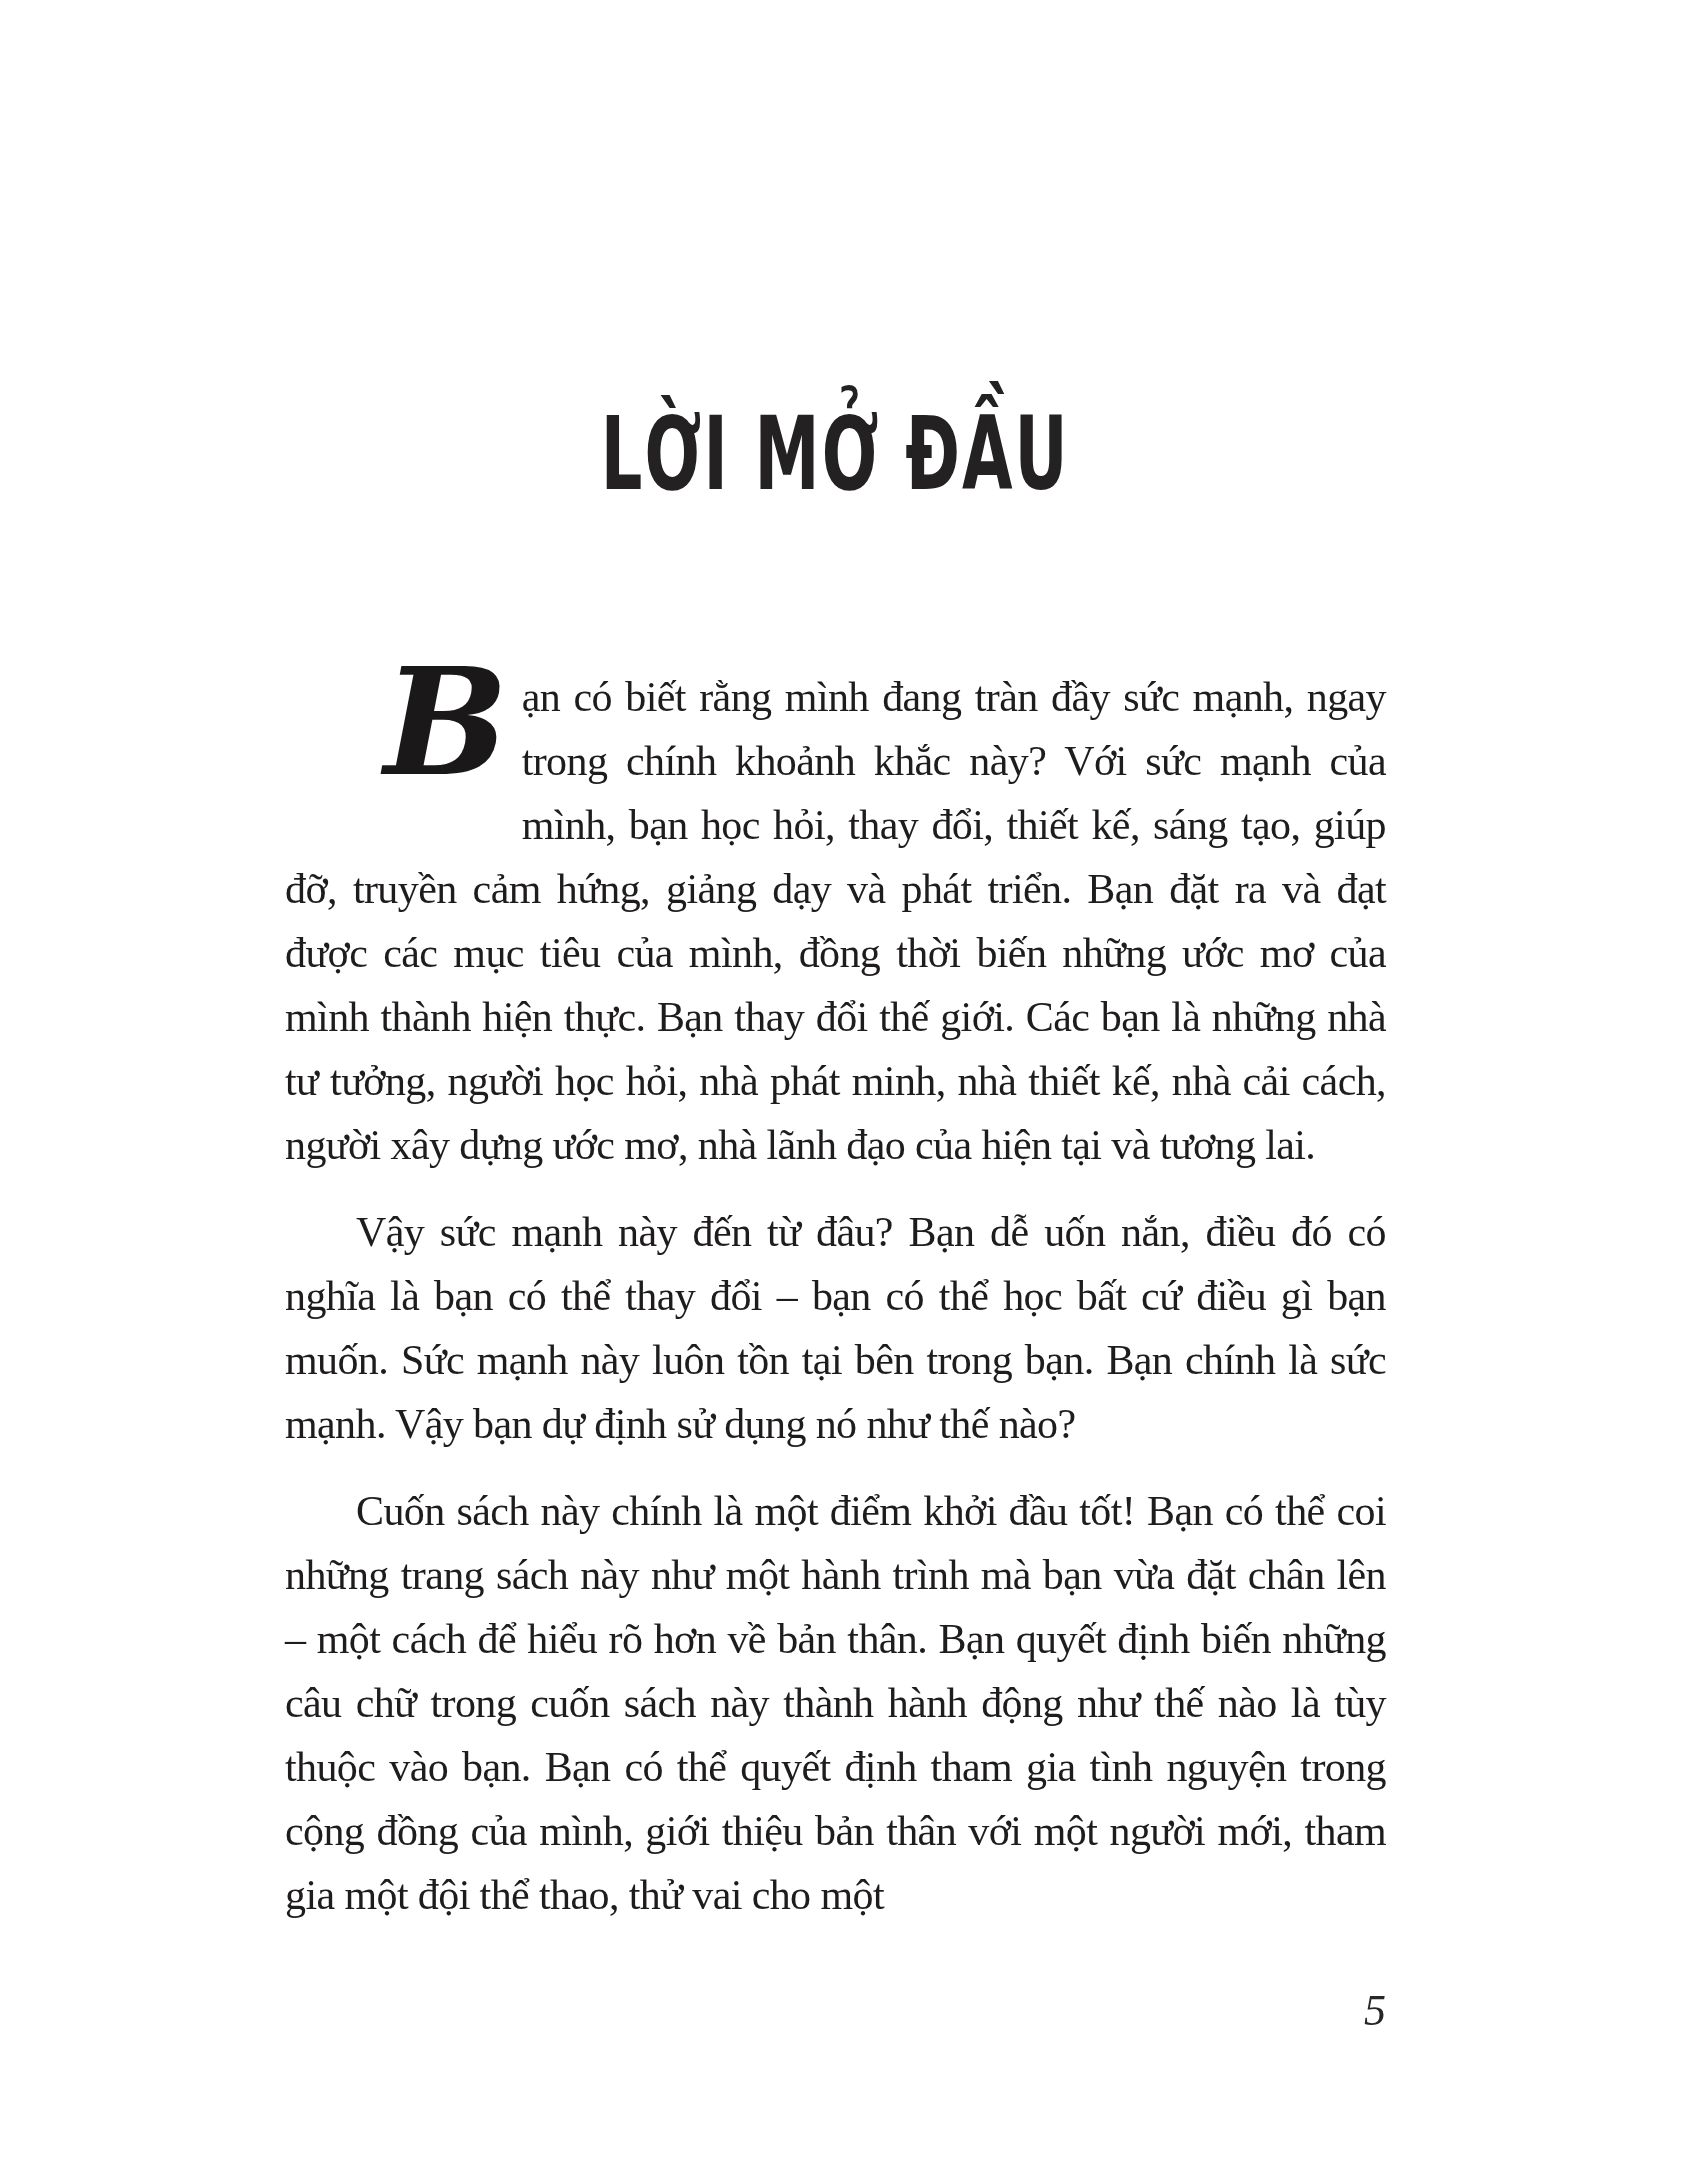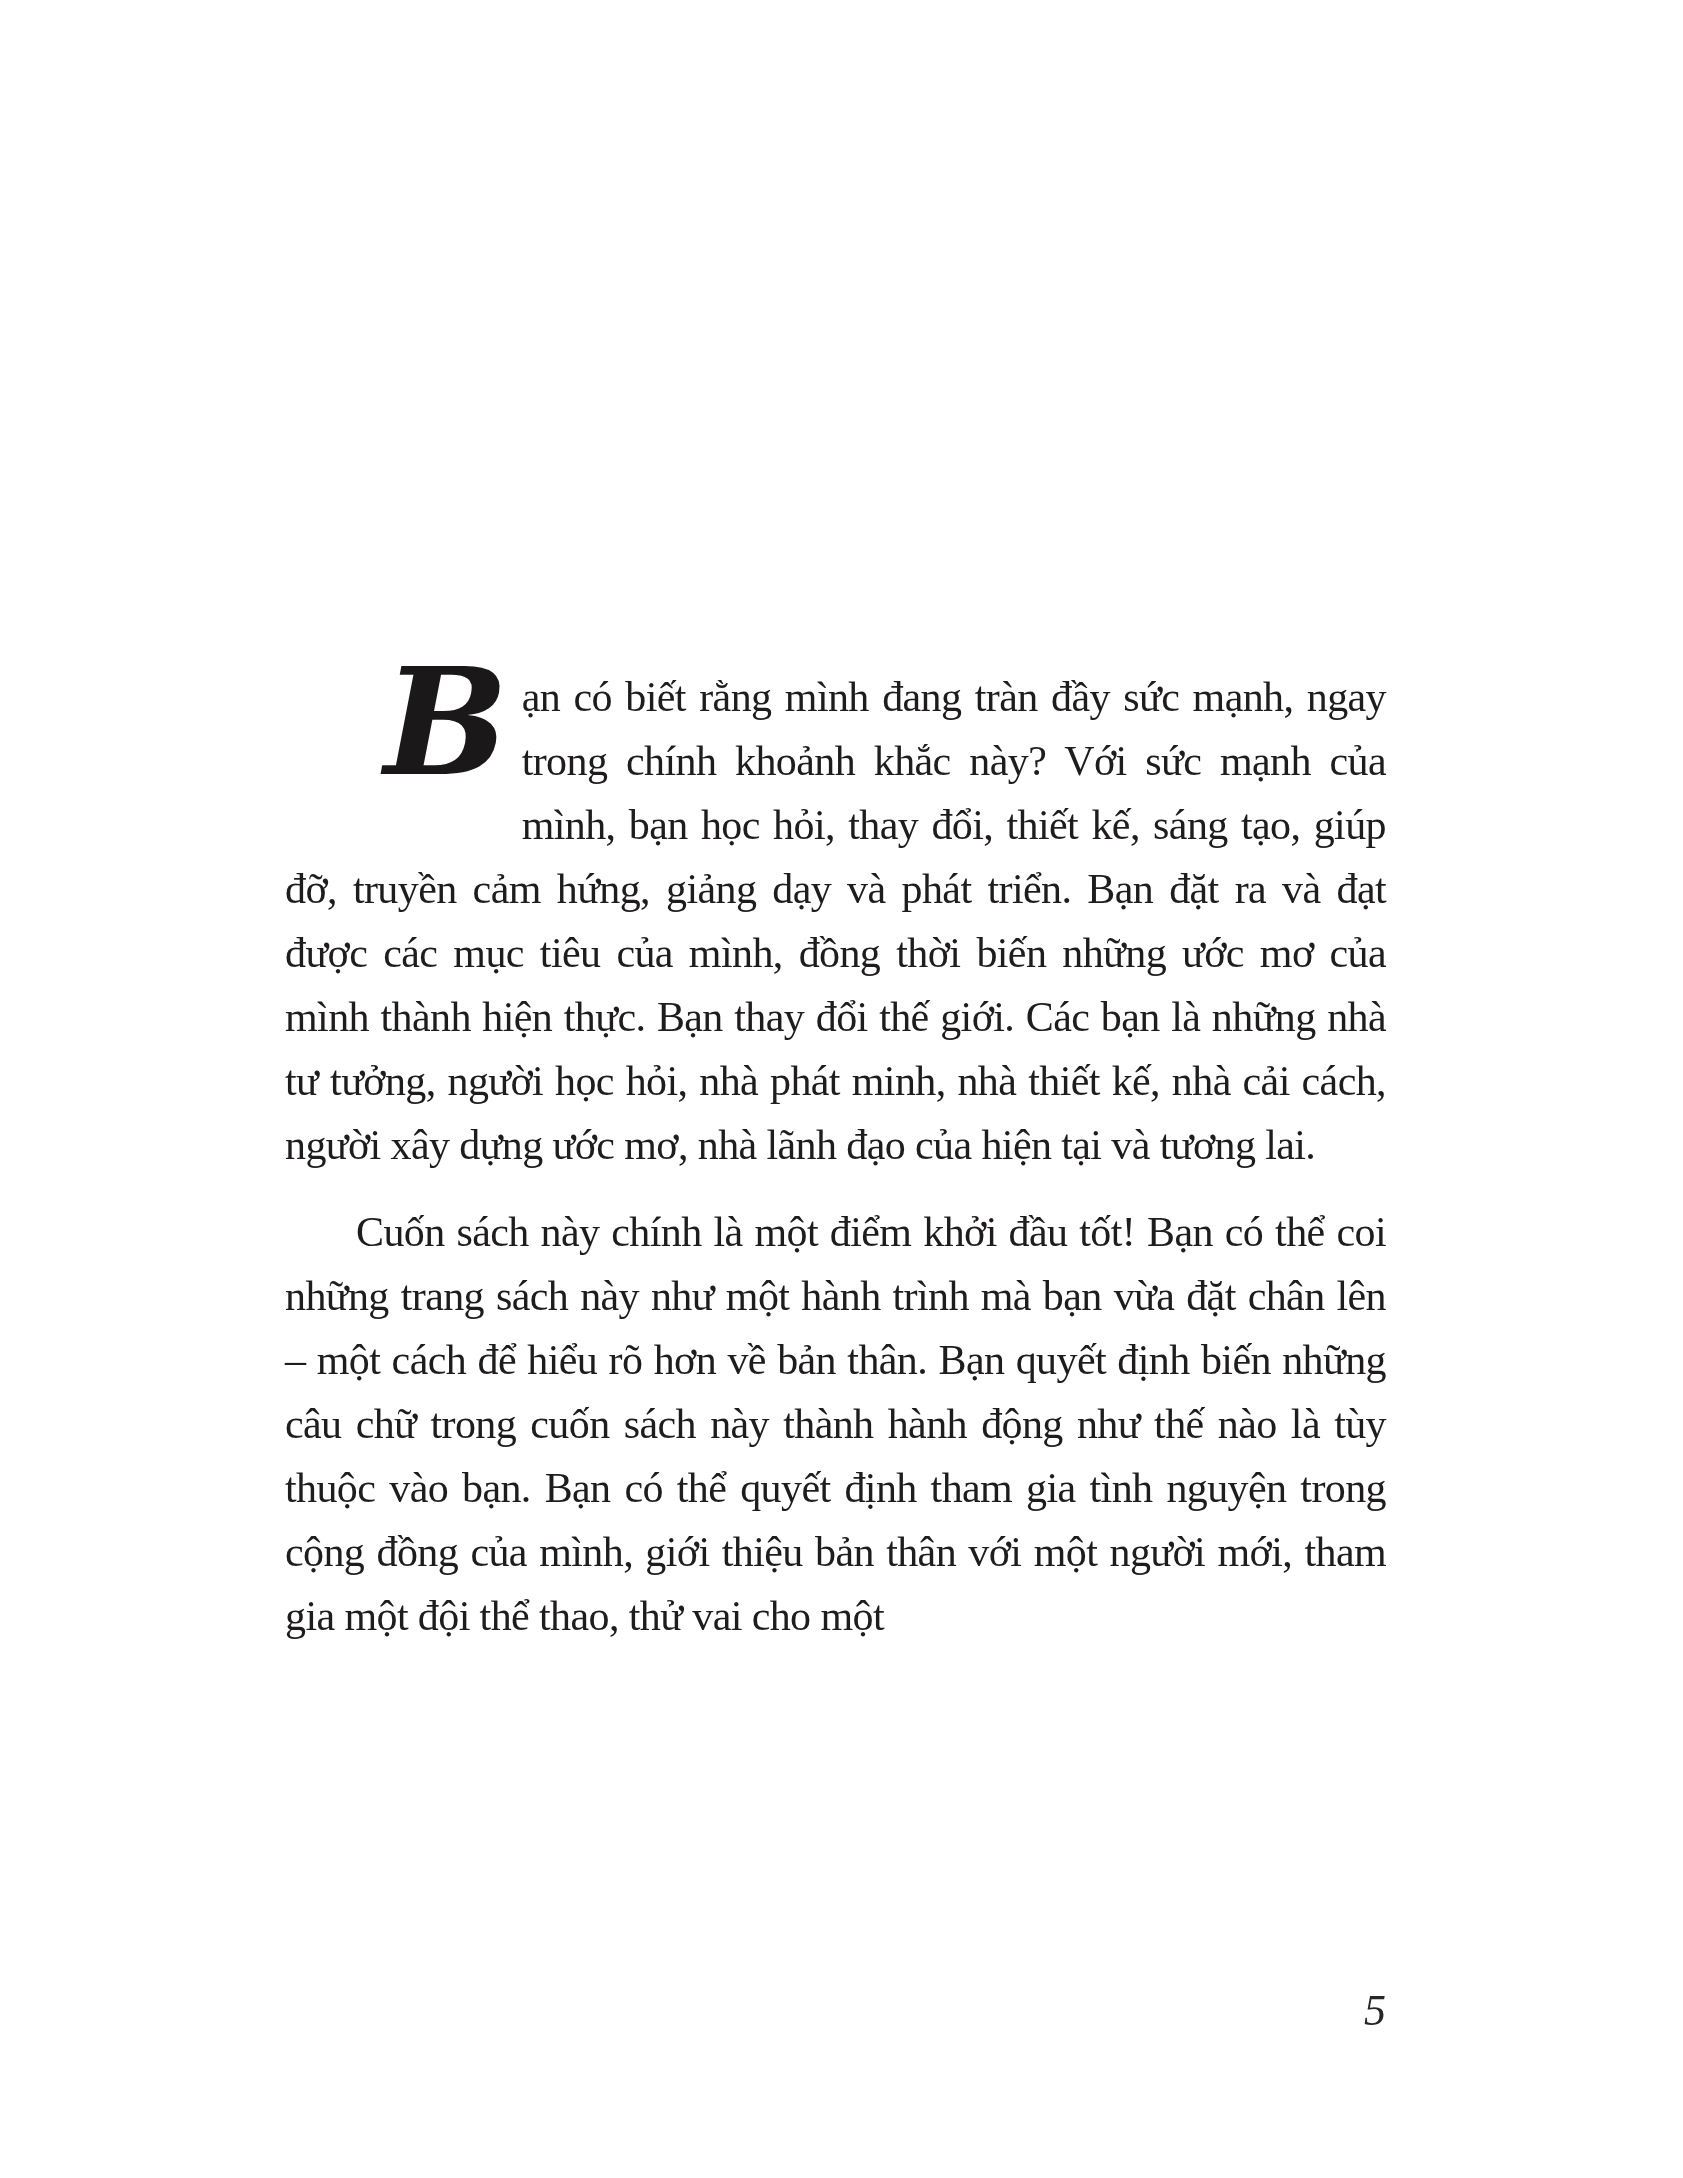--- a/index.html
+++ b/index.html
@@ -75,24 +75,26 @@
     font-size: 44px;
     line-height: 50px;
     color: #2a2627;
   }
 </style>
 </head>
 <body>
 
 <div class="page">
 
+  <h1 class="chapter-title"><span class="squeeze">LỜI MỞ ĐẦU</span></h1>
 
   <div class="content">
     <p class="has-dropcap"><span class="dropcap">B</span><span>ạn có biết rằng mình đang tràn đầy sức mạnh, ngay trong chính khoảnh khắc này? Với sức mạnh của mình, bạn học hỏi, thay đổi, thiết kế, sáng tạo, giúp đỡ, truyền cảm hứng, giảng dạy và phát triển. Bạn đặt ra và đạt được các mục tiêu của mình, đồng thời biến những ước mơ của mình thành hiện thực. Bạn thay đổi thế giới. Các bạn là những nhà tư tưởng, người học hỏi, nhà phát minh, nhà thiết kế, nhà cải cách, người xây dựng ước mơ, nhà lãnh đạo của hiện tại và tương lai.</span></p>
 
+    <p>Vậy sức mạnh này đến từ đâu? Bạn dễ uốn nắn, điều đó có nghĩa là bạn có thể thay đổi – bạn có thể học bất cứ điều gì bạn muốn. Sức mạnh này luôn tồn tại bên trong bạn. Bạn chính là sức mạnh. Vậy bạn dự định sử dụng nó như thế nào?</p>
 
     <p>Cuốn sách này chính là một điểm khởi đầu tốt! Bạn có thể coi những trang sách này như một hành trình mà bạn vừa đặt chân lên – một cách để hiểu rõ hơn về bản thân. Bạn quyết định biến những câu chữ trong cuốn sách này thành hành động như thế nào là tùy thuộc vào bạn. Bạn có thể quyết định tham gia tình nguyện trong cộng đồng của mình, giới thiệu bản thân với một người mới, tham gia một đội thể thao, thử vai cho một</p>
   </div>
 
   <div class="page-number">5</div>
 
 </div>
 
 
 </body></html>

